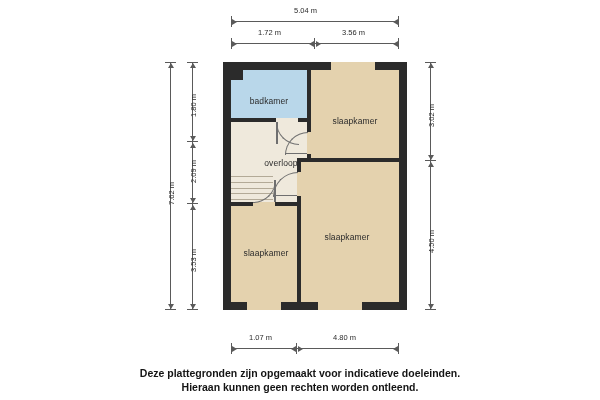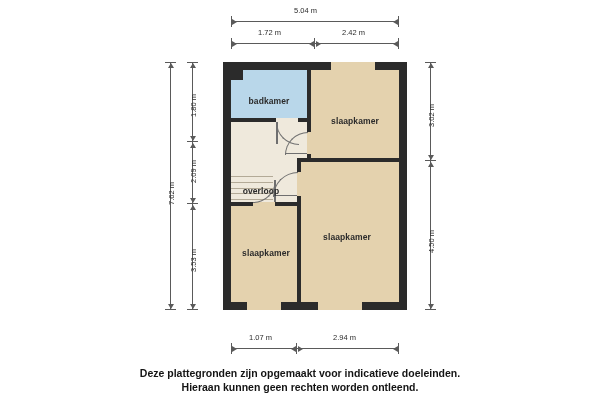--- a/index.html
+++ b/index.html
@@ -52,21 +52,20 @@
     background: #b3aa97;
   }
 
   .room-label {
     position: absolute;
     font-size: 8.5px;
     color: #2b2b2b;
     white-space: nowrap;
     text-align: center;
     letter-spacing: .1px;
-    font-weight: bold;
   }
 
   
   .door-arc {
     position: absolute;
     border: 1px solid #6f6f6f;
     border-radius: 50%;
     background: transparent;
   }
   .door-leaf {
@@ -150,21 +149,21 @@
   <div class="dim-tick" style="left:231px; top:38px; width:1px; height:11px;"></div>
   <div class="dim-tick" style="left:314px; top:38px; width:1px; height:11px;"></div>
   <div class="arrow right" style="left:232px; top:40.5px;"></div>
   <div class="arrow left" style="left:309px; top:40.5px;"></div>
   <div class="dim-text" style="left:258px; top:28px;">1.72 m</div>
 
   <div class="dim-line" style="left:315px; top:43px; width:84px; height:1px;"></div>
   <div class="dim-tick" style="left:398px; top:38px; width:1px; height:11px;"></div>
   <div class="arrow right" style="left:316px; top:40.5px;"></div>
   <div class="arrow left" style="left:393px; top:40.5px;"></div>
-  <div class="dim-text" style="left:342px; top:28px;">2.42 m</div>
+  <div class="dim-text" style="left:342px; top:28px;">3.56 m</div>
 
   <div class="dim-line" style="left:170px; top:62px; width:1px; height:248px;"></div>
   <div class="dim-tick" style="left:165px; top:62px; width:11px; height:1px;"></div>
   <div class="dim-tick" style="left:165px; top:309px; width:11px; height:1px;"></div>
   <div class="arrow up" style="left:167.5px; top:63px;"></div>
   <div class="arrow down" style="left:167.5px; top:304px;"></div>
   <div class="dim-text vert" style="left:167px; top:205px;">7.62 m</div>
 
   <div class="dim-line" style="left:192px; top:62px; width:1px; height:80px;"></div>
   <div class="dim-tick" style="left:187px; top:62px; width:11px; height:1px;"></div>
@@ -202,21 +201,21 @@
   <div class="dim-tick" style="left:231px; top:343px; width:1px; height:11px;"></div>
   <div class="dim-tick" style="left:296px; top:343px; width:1px; height:11px;"></div>
   <div class="arrow right" style="left:232px; top:345.5px;"></div>
   <div class="arrow left" style="left:291px; top:345.5px;"></div>
   <div class="dim-text" style="left:249px; top:333px;">1.07 m</div>
 
   <div class="dim-line" style="left:297px; top:348px; width:102px; height:1px;"></div>
   <div class="dim-tick" style="left:398px; top:343px; width:1px; height:11px;"></div>
   <div class="arrow right" style="left:298px; top:345.5px;"></div>
   <div class="arrow left" style="left:393px; top:345.5px;"></div>
-  <div class="dim-text" style="left:333px; top:333px;">2.94 m</div>
+  <div class="dim-text" style="left:333px; top:333px;">4.80 m</div>
 
   <div class="wall" style="left:223px; top:62px; width:184px; height:248px;"></div>
 
   <div class="room-bath" style="left:231px; top:70px; width:76px; height:52px;"></div>
 
   <div class="wall" style="left:231px; top:70px; width:12px; height:10px;"></div>
 
   <div class="room-stair" style="left:231px; top:122px; width:76px; height:84px;"></div>
   <div class="stair-lines" style="left:231px; top:176px; width:42px; height:30px;">
     <i></i>
@@ -254,20 +253,20 @@
   <div class="door-gap" style="left:297px; top:172px; width:4px; height:24px; background:#e4d2ae;"></div>
   <div class="door-arc" style="left:273px; top:172px; width:24px; height:24px; border-radius:100% 0 0 0; border-bottom:none; border-right:none;"></div>
   <div class="door-leaf" style="left:273px; top:194.5px; width:24px; height:1.5px;"></div>
 
   <div class="door-gap" style="left:253px; top:202px; width:22px; height:4px; background:#e4d2ae;"></div>
   <div class="door-arc" style="left:253px; top:180px; width:22px; height:22px; border-radius:0 0 100% 0; border-top:none; border-left:none;"></div>
   <div class="door-leaf" style="left:274px; top:180px; width:1.5px; height:22px;"></div>
 
   <div class="room-label" style="left:246px; top:96px; width:46px;">badkamer</div>
   <div class="room-label" style="left:327px; top:116px; width:56px;">slaapkamer</div>
-  <div class="room-label" style="left:236px; top:158px; width:50px;margin-top:28px;">overloop</div>
+  <div class="room-label" style="left:256px; top:158px; width:50px;">overloop</div>
   <div class="room-label" style="left:238px; top:248px; width:56px;">slaapkamer</div>
   <div class="room-label" style="left:319px; top:232px; width:56px;">slaapkamer</div>
 
   <div class="footer" style="top:366px;">Deze plattegronden zijn opgemaakt voor indicatieve doeleinden.</div>
   <div class="footer" style="top:380px;">Hieraan kunnen geen rechten worden ontleend.</div>
 
 </div>
 
 </body></html>

